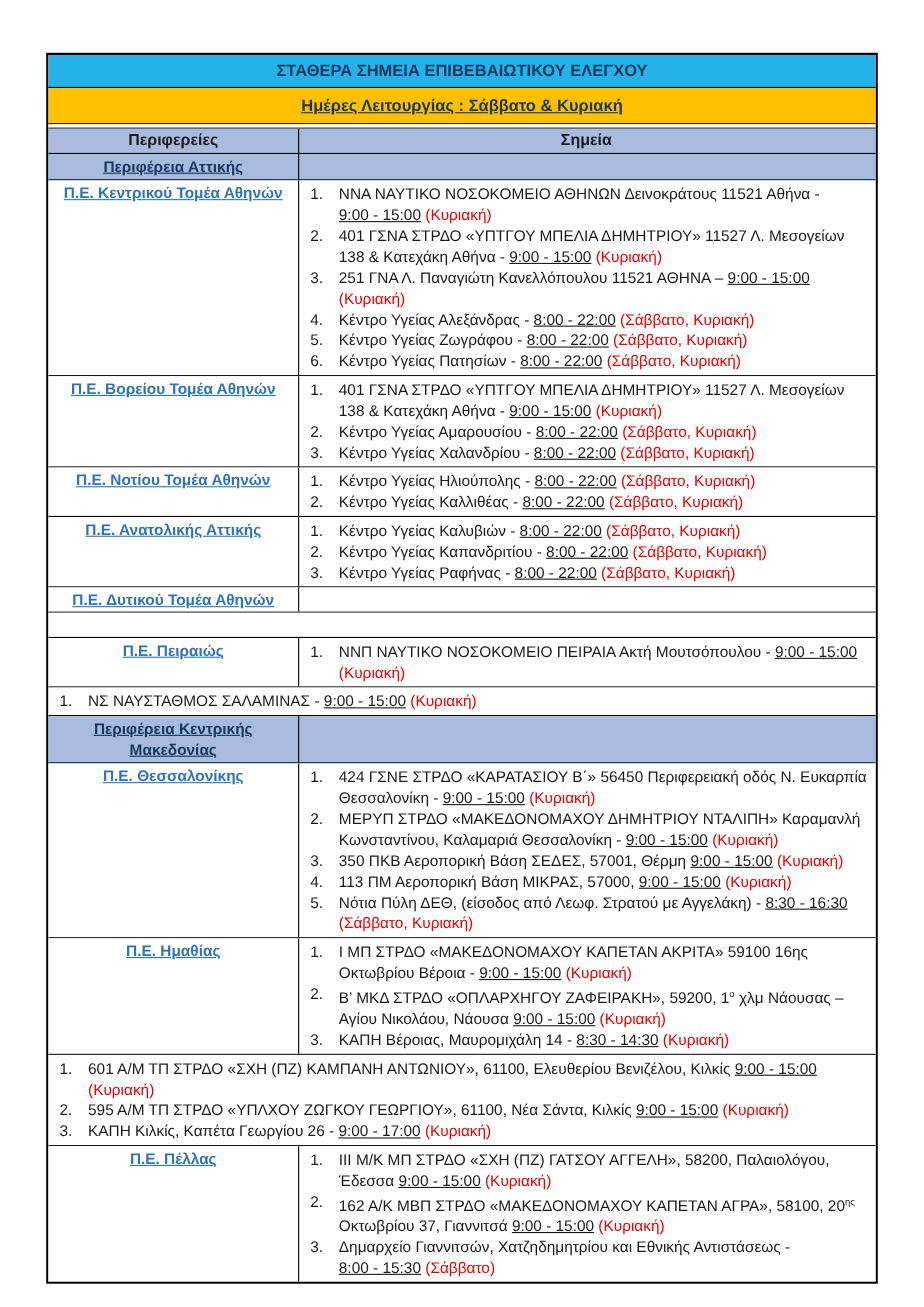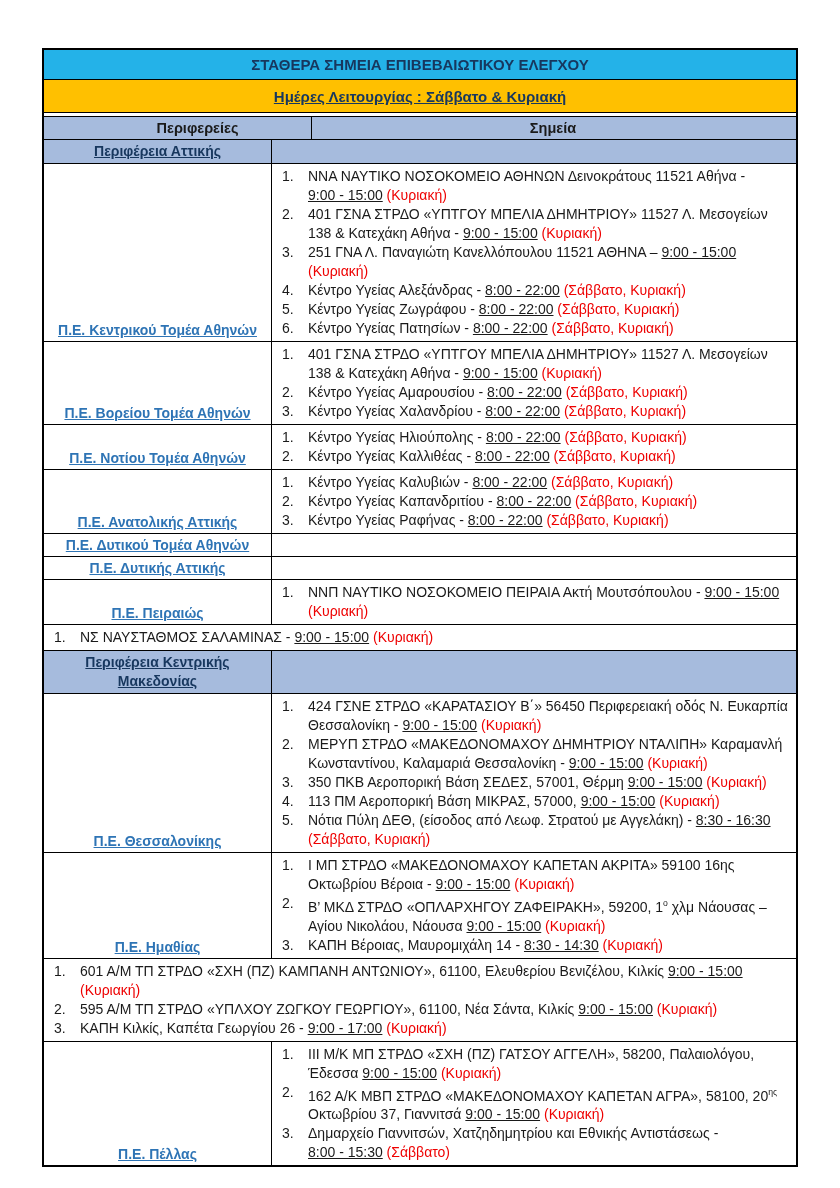--- a/index.html
+++ b/index.html
@@ -34,25 +34,25 @@
   }
   .banner.title{background:var(--cyan);min-height:30px;border-bottom:1px solid var(--border);font-size:15px;}
   .banner.sub{background:var(--yellow);min-height:33px;border-bottom:1px solid var(--border);font-size:15px;}
   .banner.sub .u{text-decoration:underline;}
   .gap{height:4px;background:#fff;border-bottom:1px solid var(--border);}
   .row{display:flex;width:100%;border-bottom:1px solid var(--border);background:#fff;}
   .row:last-child{border-bottom:none;}
   .cell{min-height:100%;}
   .cell.left{
     width:228px;flex:0 0 228px;border-right:1px solid var(--border);
-    display:flex;align-items:flex-end;justify-content:center;
+    display:flex;align-items:flex-start;justify-content:center;
     text-align:center;padding:2px 6px;
   }
   .cell.right{flex:1 1 auto;padding:3px 8px 3px 6px;}
-  .row.colhead{background:var(--rowblue);padding-left:40px;}
+  .row.colhead{background:var(--rowblue);}
   .row.colhead .cell{font-weight:bold;color:var(--ink);display:flex;align-items:center;justify-content:center;min-height:21px;font-size:14.5px;}
   .row.sectionrow{background:var(--rowblue);}
   .row.sectionrow .cell.left{min-height:20px;}
   .section-label{
     font-weight:bold;color:var(--navy);text-decoration:underline;line-height:19px;
   }
   .region-label{
     font-weight:bold;color:var(--regionblue);text-decoration:underline;line-height:18px;
   }
   .row.regionrow{background:#fff;}
@@ -176,23 +176,20 @@
             </div>
           </div>
         </div>
         <div class="row regionrow empty">
           <div class="cell left">
             <span class="region-label">Π.Ε. Δυτικού Τομέα Αθηνών</span>
           </div>
           <div class="cell right"></div>
         </div>
         <div class="row regionrow empty">
-          <div class="cell left">
-            <span class="region-label">Π.Ε. Δυτικής Αττικής</span>
-          </div>
           <div class="cell right"></div>
         </div>
         <div class="row regionrow">
           <div class="cell left">
             <span class="region-label">Π.Ε. Πειραιώς</span>
           </div>
           <div class="cell right">
             <div class="pt">
               <span class="num">1.</span>
               <span class="ptbody"><span class="seg-t">ΝΝΠ ΝΑΥΤΙΚΟ ΝΟΣΟΚΟΜΕΙΟ ΠΕΙΡΑΙΑ Ακτή Μουτσόπουλου - </span><span class="seg-u">9:00 - 15:00</span><span class="seg-r"> (Κυριακή)</span></span>

